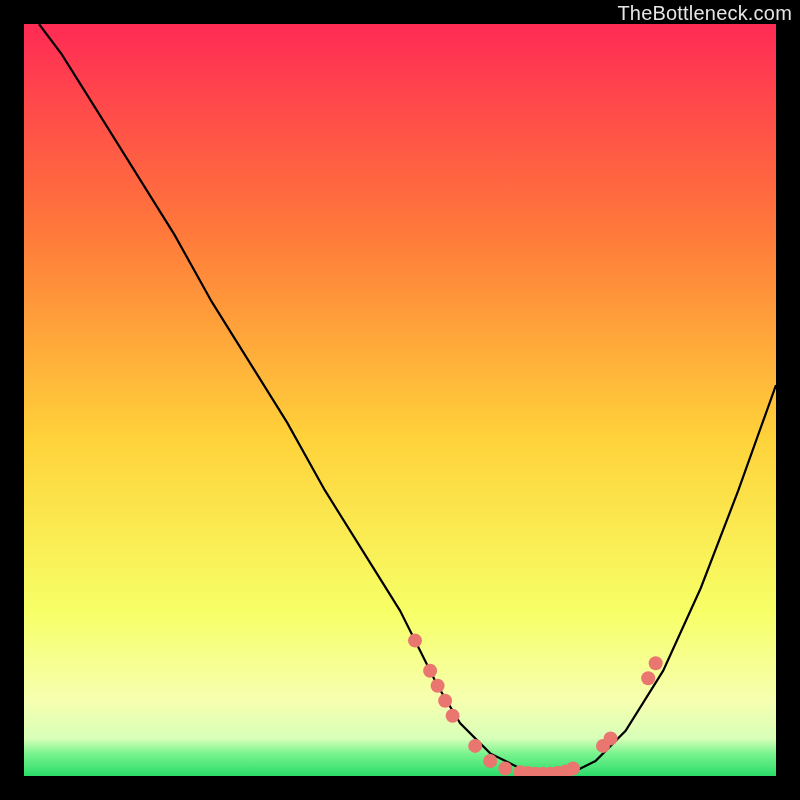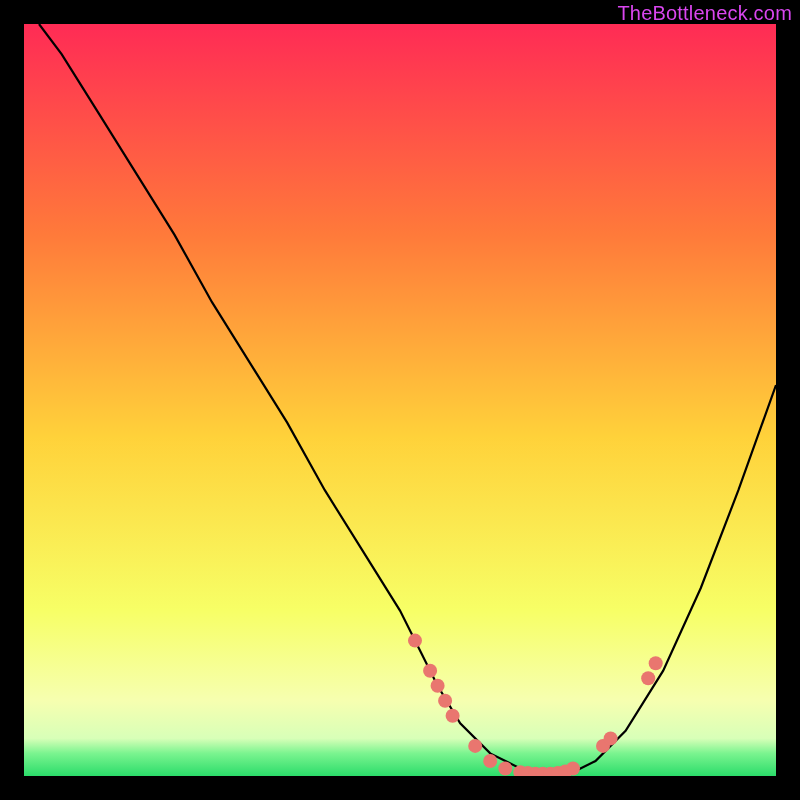--- a/index.html
+++ b/index.html
@@ -23,21 +23,21 @@
     position: absolute;
     left: 0;
     top: 0;
     width: 752px;
     height: 752px;
   }
   .attribution {
     position: absolute;
     top: 2px;
     right: 8px;
-    color: #d946ef;
+    color: #e5e5e5;
     font-size: 20px;
     font-weight: 500;
     letter-spacing: 0.2px;
   }
 </style>
 </head>
 <body>
 
 <div class="attribution">TheBottleneck.com</div>
 

